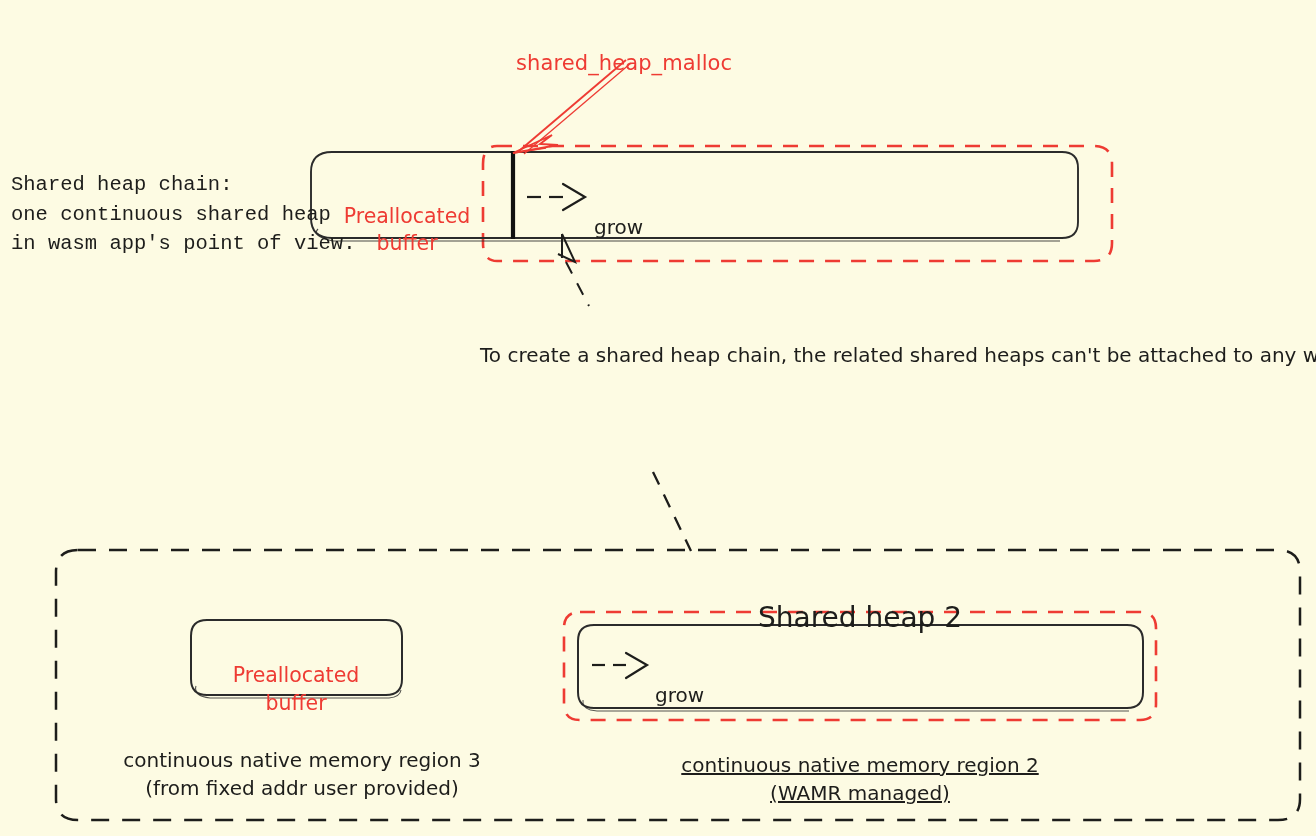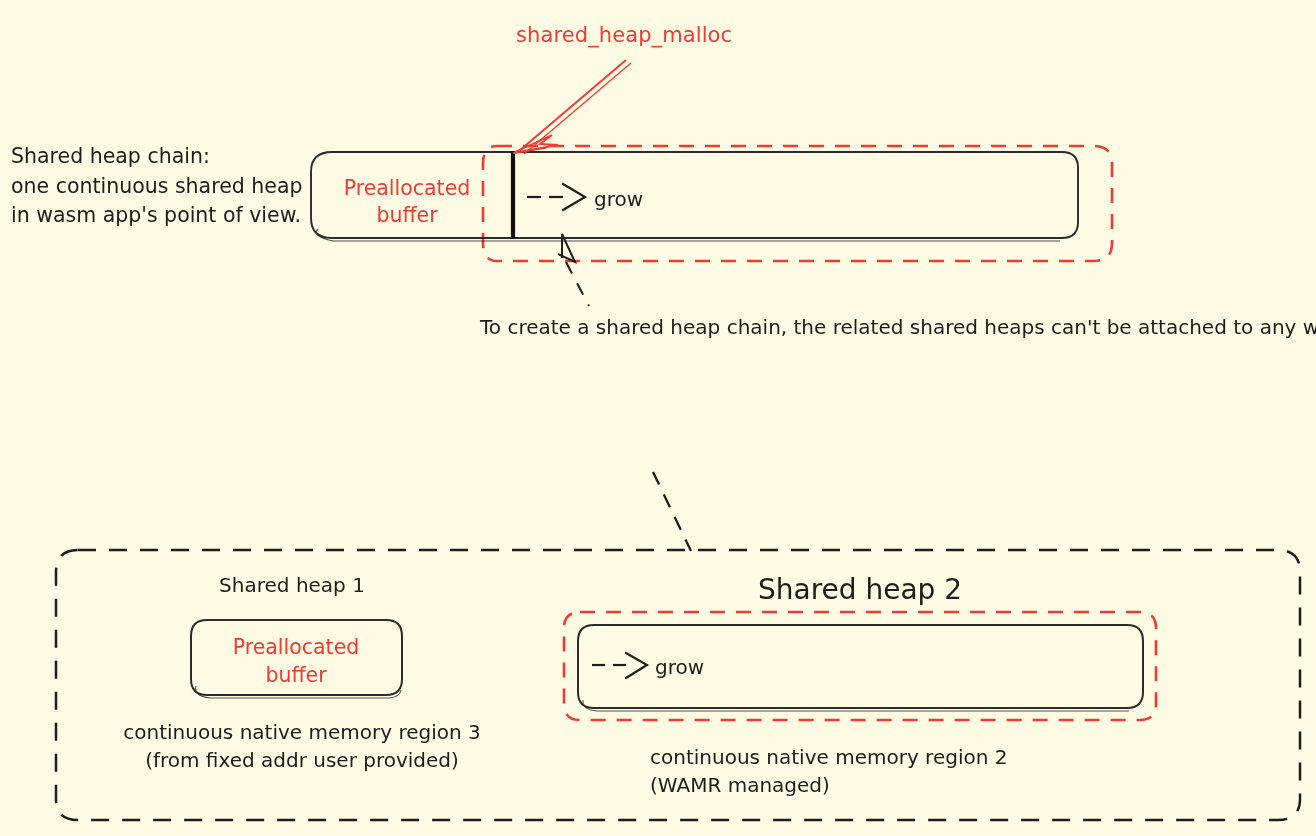--- a/index.html
+++ b/index.html
@@ -25,29 +25,31 @@
     top: 0;
     width: 1316px;
     height: 836px;
     pointer-events: none;
   }
   .txt {
     position: absolute;
     white-space: pre;
     line-height: 1.30;
     color: #1d1d1b;
+    margin-top: 28px;
   }
   .red { color: #ee3b33; }
 
   .t-left {
     left: 11px;
     top: 142px;
     font-size: 20.5px;
     line-height: 1.45;
     text-align: left;
+    font-family: Liberation Mono, monospace;
   }
   .t-malloc {
     left: 516px;
     top: 22px;
     font-size: 21px;
     letter-spacing: 0.1px;
   }
   .t-prealloc-top {
     left: 337px;
     top: 175px;
@@ -99,24 +101,26 @@
   .t-region1 {
     left: 92px;
     top: 719px;
     width: 420px;
     text-align: center;
     font-size: 20px;
     line-height: 1.38;
   }
   .t-region2 {
     left: 650px;
-    top: 744px;
+    top: 724px;
     width: 420px;
+    text-align: center;
     font-size: 20px;
     line-height: 1.38;
+    text-decoration: underline;
   }
 </style>
 </head>
 <body>
 
 <div id="canvas">
 
   <svg class="layer" viewBox="0 0 1316 836">
 
     <path d="M 497,146 L 1094,146 Q 1112,146 1112,164 L 1112,243 Q 1112,261 1094,261 L 497,261
@@ -177,21 +181,20 @@
 
   <div class="txt t-malloc red">shared_heap_malloc</div>
 
   <div class="txt t-prealloc-top red">Preallocated
 buffer</div>
 
   <div class="txt t-grow-top">grow</div>
 
   <div class="txt t-note">To create a shared heap chain, the related shared heaps can't be attached to any wasm apps</div>
 
-  <div class="txt t-sh1">Shared heap 1</div>
 
   <div class="txt t-prealloc-bottom red">Preallocated
 buffer</div>
 
   <div class="txt t-region1">continuous native memory region 3
 (from fixed addr user provided)</div>
 
   <div class="txt t-sh2">Shared heap 2</div>
 
   <div class="txt t-grow-bottom">grow</div>

